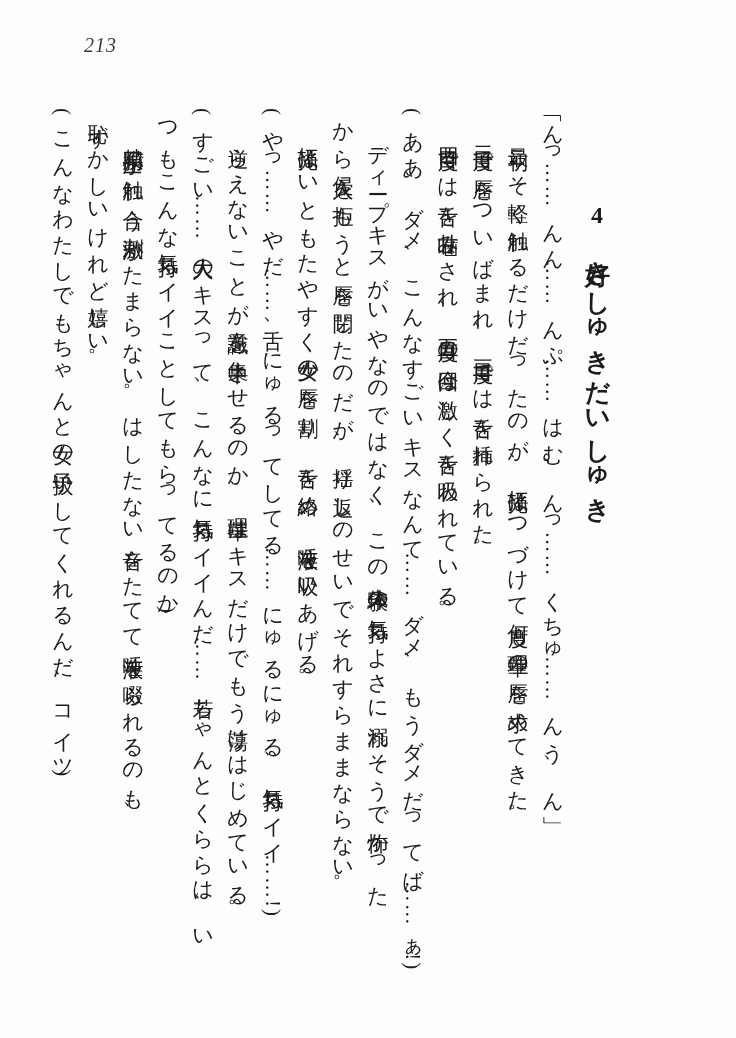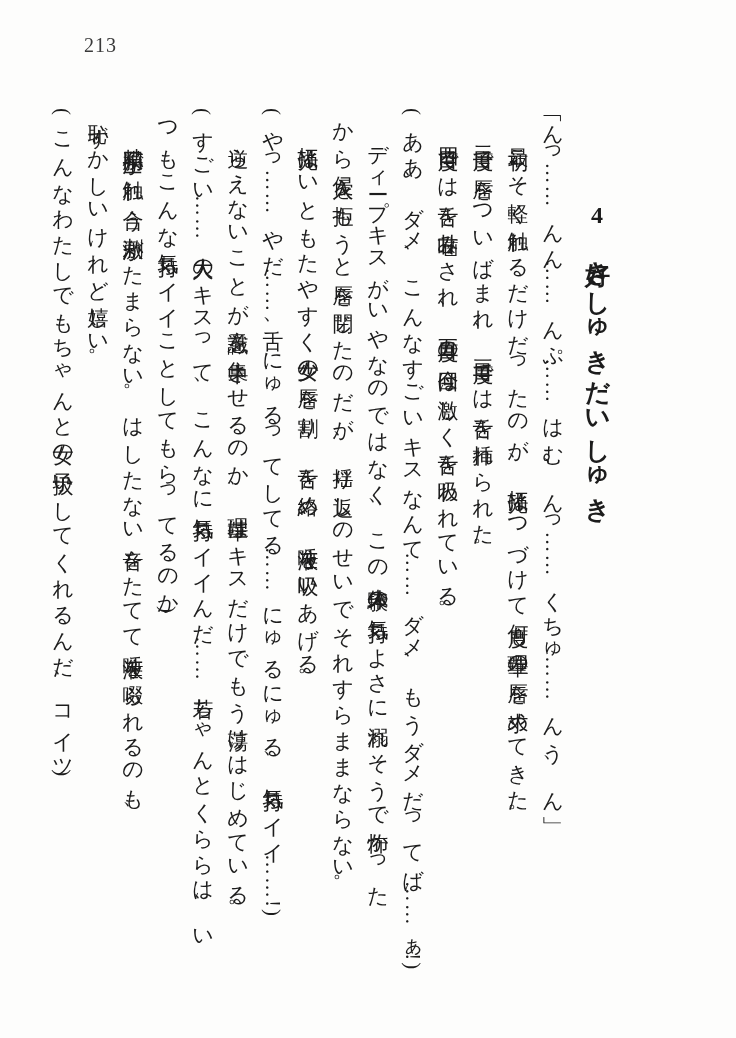--- a/index.html
+++ b/index.html
@@ -14,20 +14,21 @@
     margin: 0 auto;
     background: #fdfdfc;
     color: #1c1c1c;
     font-family: "Liberation Serif", "DejaVu Serif", serif;
     overflow: hidden;
   }
   .page-number {
     position: absolute;
     top: 34px;
     left: 84px;
+    font-style: italic;
     font-size: 20px;
     letter-spacing: 1px;
     color: #3a3a3a;
   }
   .content {
     position: absolute;
     top: 108px;
     right: 112px;
     height: 912px;
     writing-mode: vertical-rl;

